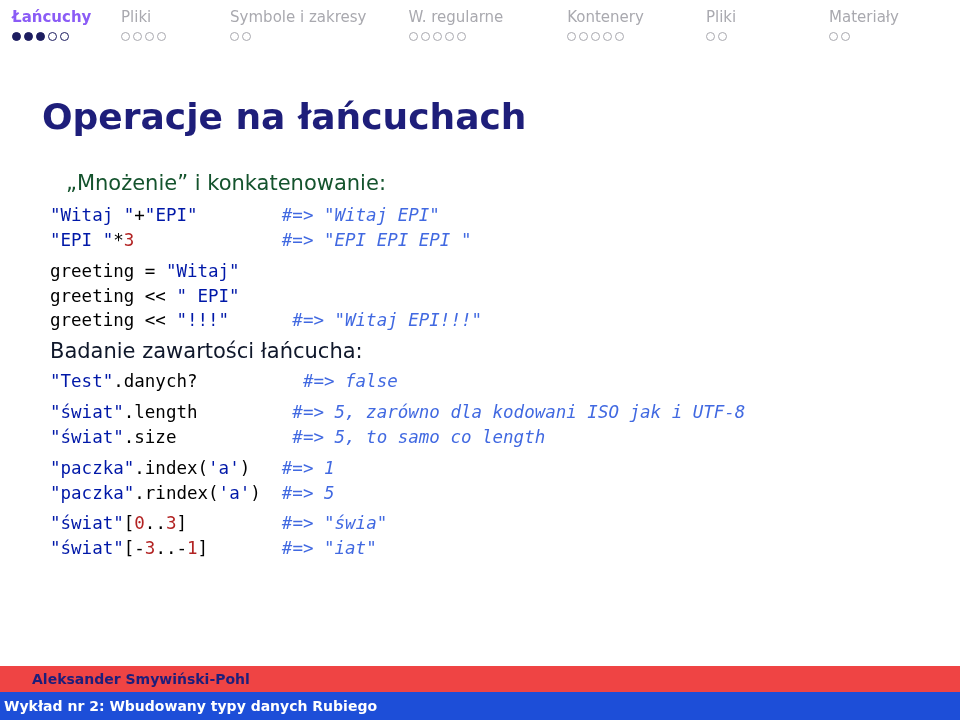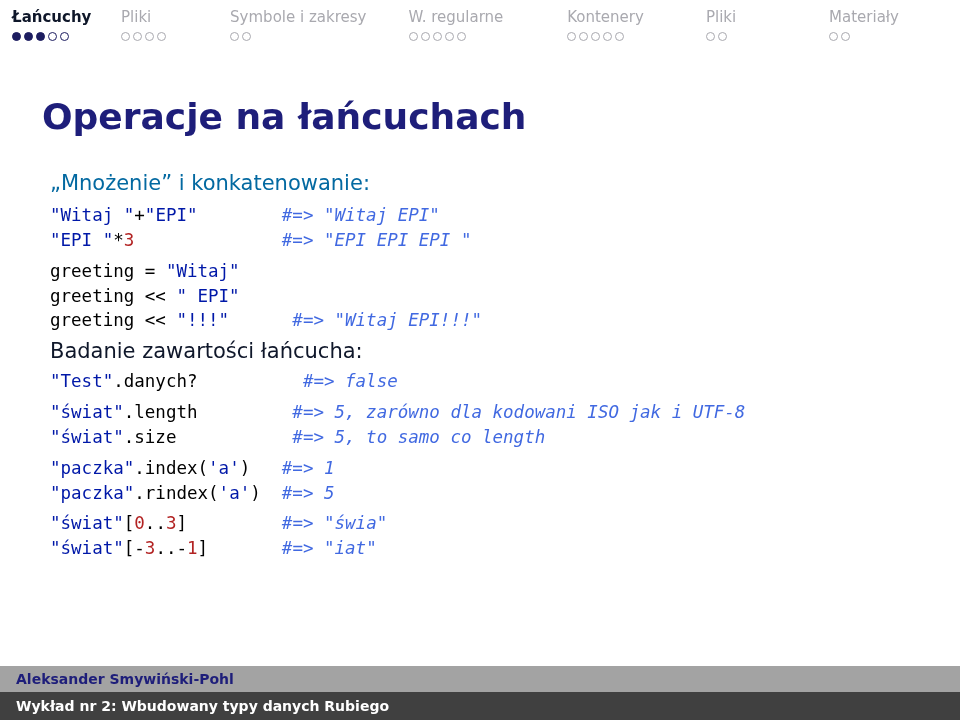--- a/index.html
+++ b/index.html
@@ -18,21 +18,21 @@
   .nav-col {
     display: flex;
     flex-direction: column;
     align-items: flex-start;
   }
   .nav-label {
     color: #a9a9af;
     font-size: 15px;
     margin-bottom: 4px;
   }
-  .nav-col.active .nav-label { color: #0f172a; font-weight: 600; }
+  .nav-col.active .nav-label { color: #8b5cf6; font-weight: 600; }
   .dots {
     display: flex;
     gap: 3px;
     margin-top: 2px;
   }
   .dots span {
     width: 9px; height: 9px;
     border: 1px solid #a9a9af;
     border-radius: 50%;
     display: inline-block;
@@ -44,23 +44,23 @@
     padding: 55px 42px 0 42px;
   }
   h1 {
     color: #1e1e7a;
     font-size: 36px;
     font-weight: 700;
     margin-bottom: 34px;
   }
   .subtitle {
     font-size: 21px;
-    color: #0369a1;
+    color: #14532d;
     margin-bottom: 8px;
-    margin-left: 8px;
+    margin-left: 24px;
   }
   pre.code {
     font-family: "DejaVu Sans Mono", "Courier New", monospace;
     font-size: 17.5px;
     line-height: 1.42;
     margin: 6px 0 4px 8px;
     white-space: pre;
   }
   .kw { color: #0018a8; }      
   .cm { color: #4169e1; font-style: italic; }  
@@ -68,32 +68,32 @@
   .body-text {
     font-size: 21px;
     color: #0f172a;
     margin: 6px 0 4px 8px;
   }
   .footer {
     position: absolute;
     left: 0; bottom: 0; width: 100%;
   }
   .footer .author {
-    background: #a3a3a3;
+    background: #ef4444;
     color: #1e1e7a;
     font-weight: 700;
     font-size: 14px;
-    padding: 5px 16px;
+    padding: 5px 32px;
   }
   .footer .lecture {
-    background: #404040;
+    background: #1d4ed8;
     color: #fff;
     font-weight: 700;
     font-size: 14px;
-    padding: 6px 16px;
+    padding: 6px 4px;
   }
 </style>
 </head>
 <body>
 
 <div class="topnav" id="topnav">
     <div class="nav-col active" style="width: 110px;">
       <div class="nav-label">Łańcuchy</div>
       <div class="dots">
         <span class="filled"></span>

